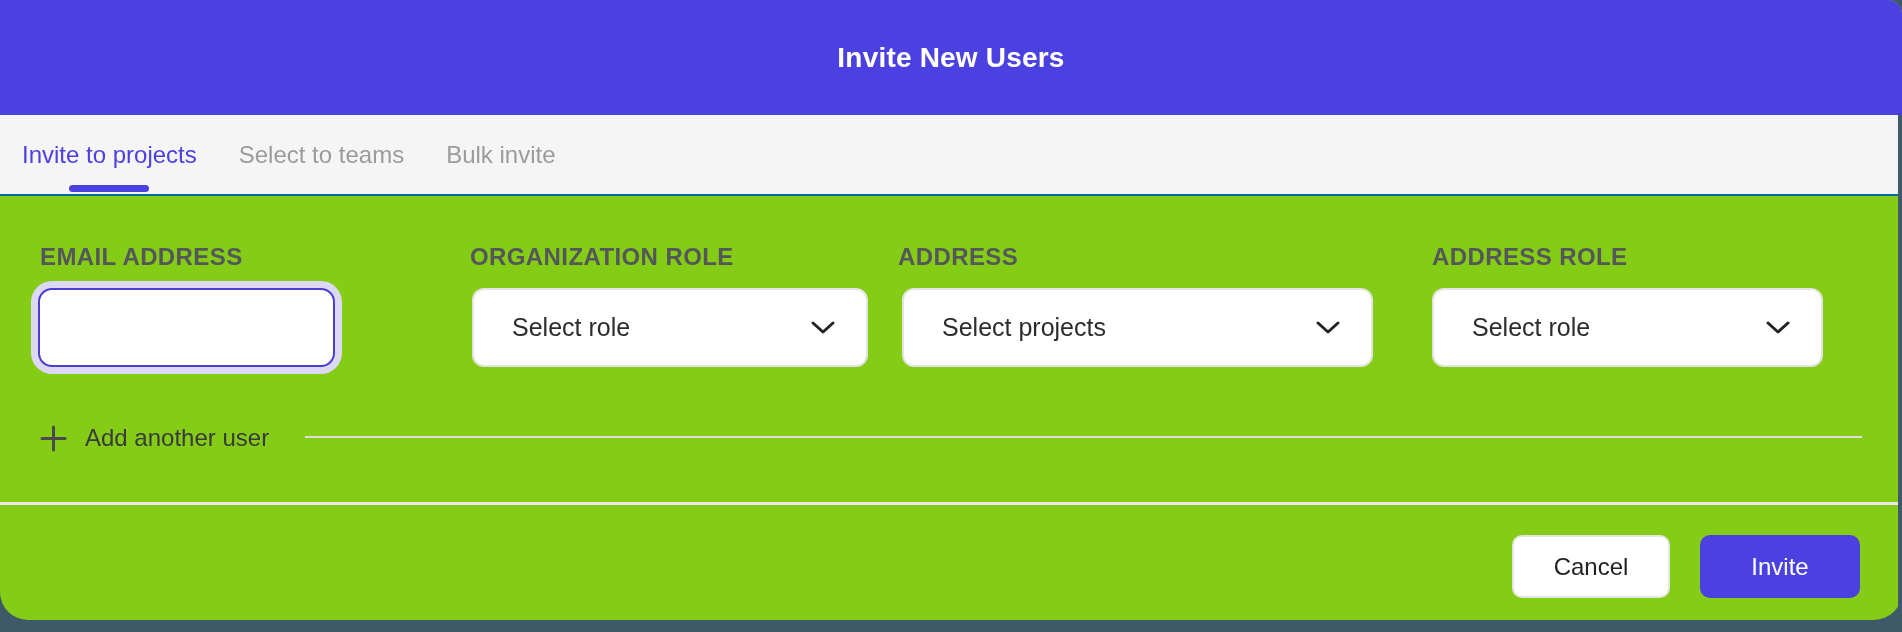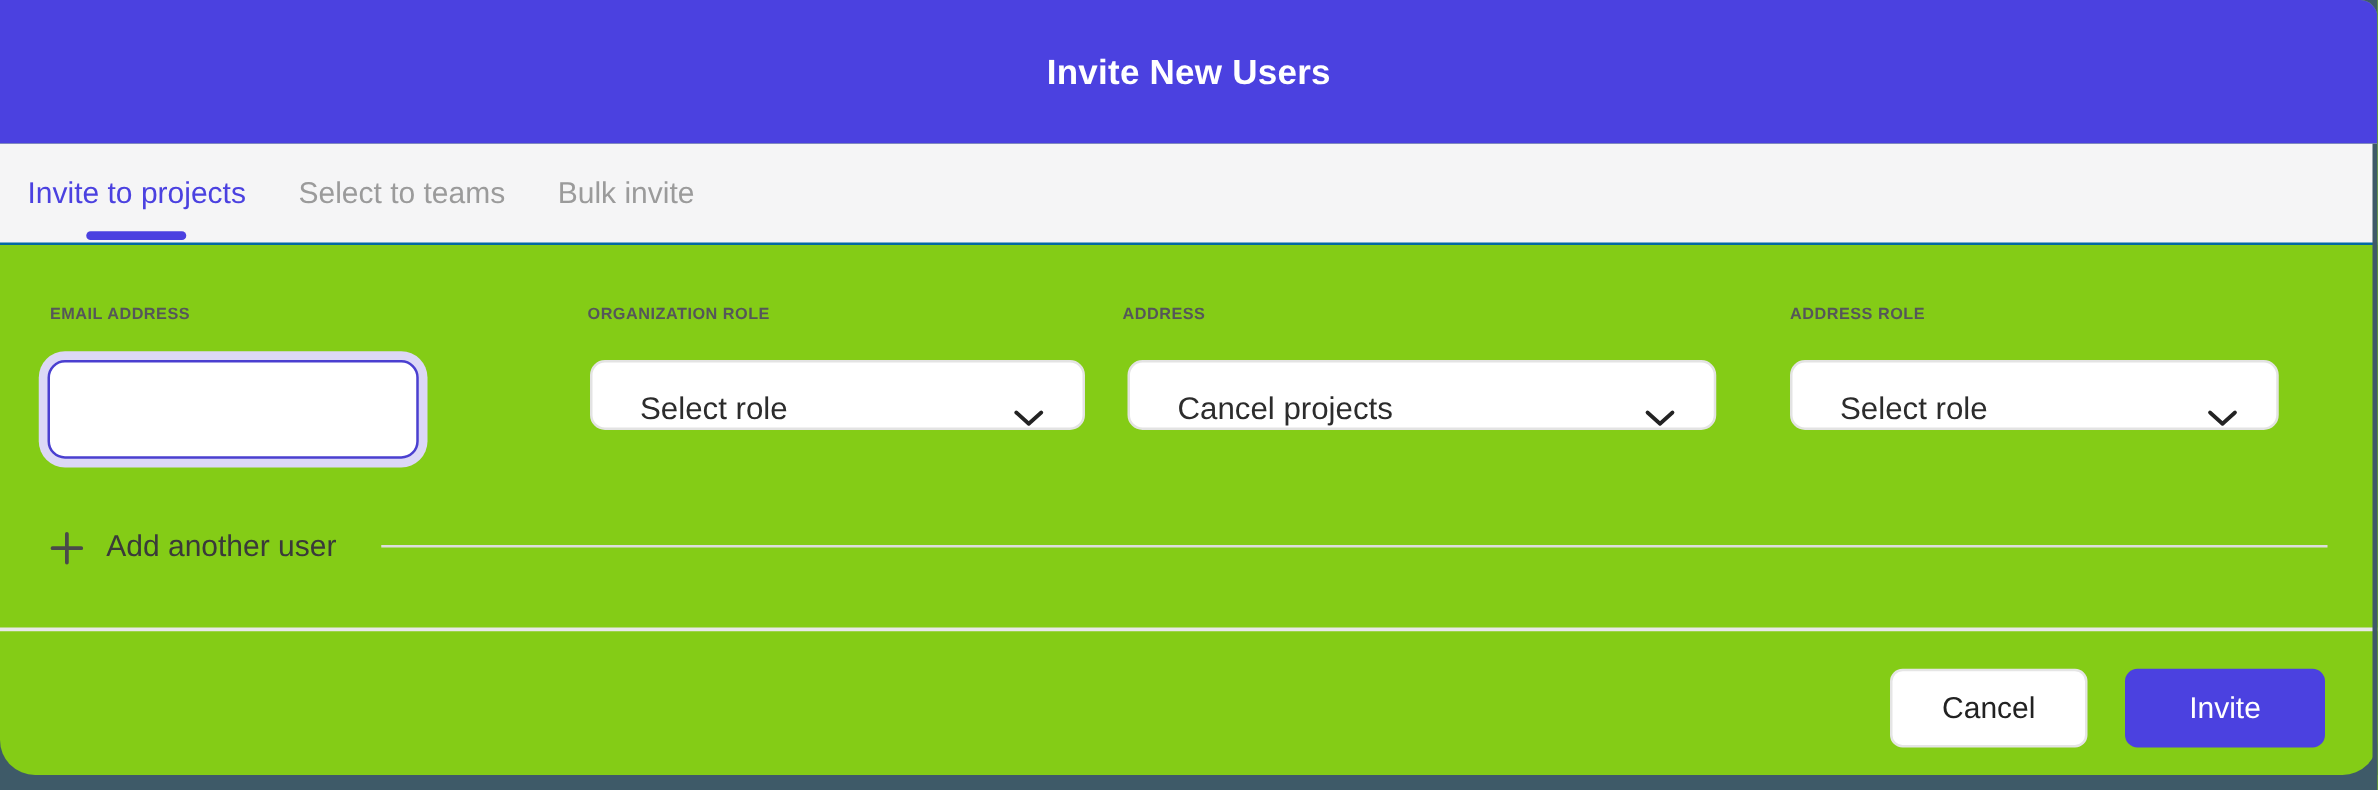--- a/index.html
+++ b/index.html
@@ -42,33 +42,33 @@
   .tab.active { color:#4b41e0; }
   .tab-underline {
     position:absolute; left:50%; transform:translateX(-50%);
     bottom:2px; width:80px; height:7px; border-radius:4px;
     background:#4b41e0; display:none;
   }
   .tab.active .tab-underline { display:block; }
   
   .field-label {
     position:absolute; top:243px;
-    font-size:13px; font-weight:bold; color:#55565a; letter-spacing:0.4px;
+    font-size:24px; font-weight:bold; color:#55565a; letter-spacing:0.4px;
   }
   .email-input {
     position:absolute; top:288px; left:38px; width:297px; height:79px;
     border:2px solid #4a3fd0; border-radius:14px; background:#fff;
     box-shadow:0 0 0 7px #dcd8f6;
     outline:none; font-size:25px; color:#2c2c2c; padding:0 20px;
     font-family:"Liberation Sans", sans-serif;
   }
   .select {
-    position:absolute; top:288px; height:56px;
+    position:absolute; top:288px; height:79px;
     border:2px solid #e3e3e3; border-radius:12px; background:#fff;
-    display:flex; align-items:flex-end; justify-content:space-between;
+    display:flex; align-items:center; justify-content:space-between;
     padding:0 30px 0 38px; cursor:pointer;
   }
   .select-value { font-size:25px; color:#2c2c2c; }
   .chevron { display:flex; align-items:center; }
   
   .add-row {
     position:absolute; left:40px; top:420px; height:36px;
     display:flex; align-items:center; gap:18px; cursor:pointer;
   }
   .add-label { font-size:24px; color:#3a3a3a; font-weight:500; white-space:nowrap;text-align:right; }
@@ -128,21 +128,21 @@
   <div class="select" style="left:472px; width:396px;">
     <span class="select-value">Select role</span>
     <span class="chevron">
       <svg width="26" height="15" viewBox="0 0 26 15">
           <path d="M3 3 L13 12 L23 3" stroke="#232323" stroke-width="3" fill="none" stroke-linecap="round" stroke-linejoin="round"></path>
         </svg>
     </span>
   </div>
 
   <div class="select" style="left:902px; width:471px;">
-    <span class="select-value">Cancel projects</span>
+    <span class="select-value">Select projects</span>
     <span class="chevron">
       <svg width="26" height="15" viewBox="0 0 26 15">
           <path d="M3 3 L13 12 L23 3" stroke="#232323" stroke-width="3" fill="none" stroke-linecap="round" stroke-linejoin="round"></path>
         </svg>
     </span>
   </div>
 
   <div class="select" style="left:1432px; width:391px;">
     <span class="select-value">Select role</span>
     <span class="chevron">

